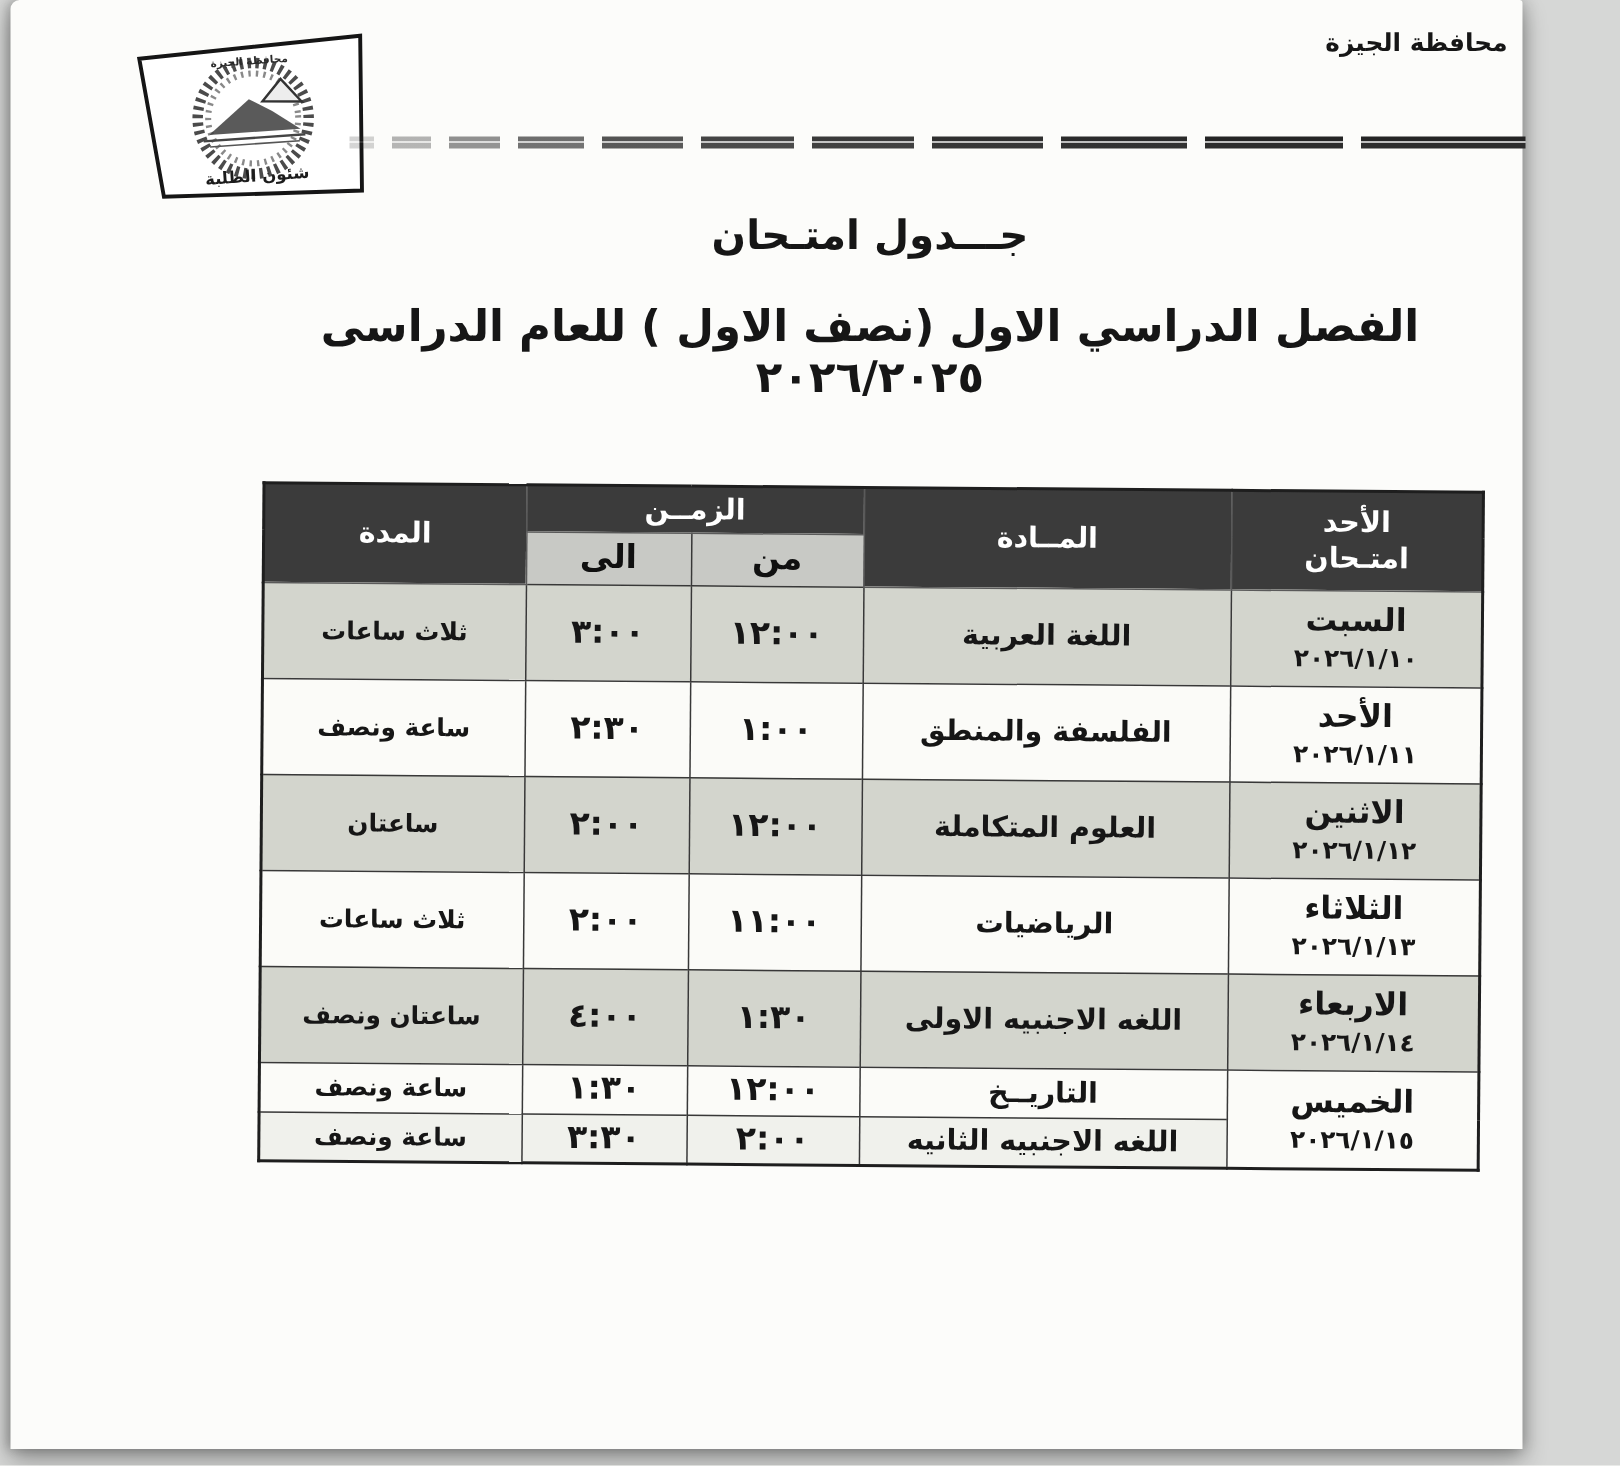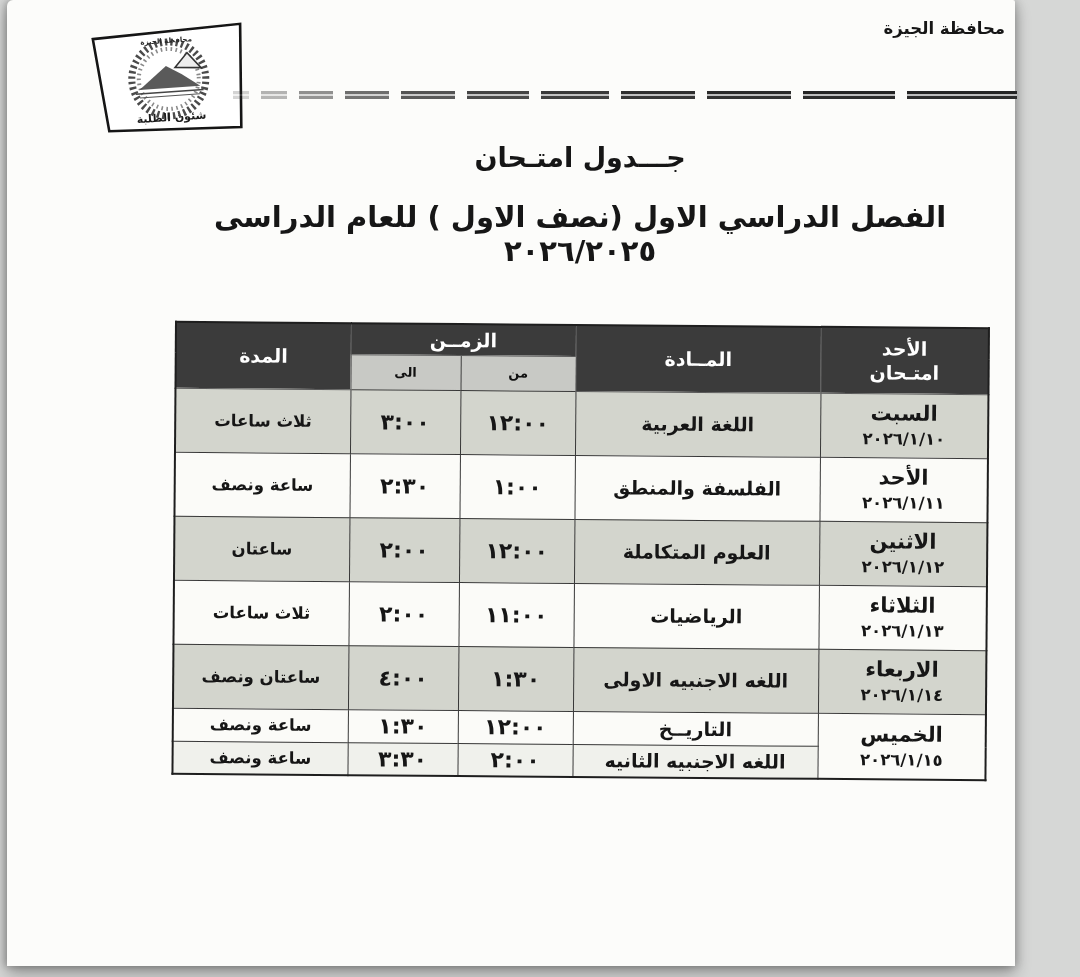--- a/index.html
+++ b/index.html
@@ -60,21 +60,21 @@
     text-align:center; vertical-align:middle;
     font-weight:bold; padding:2px 5px;
   }
   .sched th.dark {
     background:var(--header-bg,#3b3b3b);
     color:var(--header-text,#ffffff);
     font-size:19px; border-color:#5a5a5a; line-height:24px;
   }
   .sched th.sub {
     background:var(--subheader-bg,#c8c9c5);
-    color:#101010; font-size:13px; height:35px;
+    color:#101010; font-size:22px; height:35px;
   }
   .sched thead tr.tier1 { height:31px; }
   .sched tbody tr { background:var(--row-white,#fbfbf8); }
   .sched tbody tr.full  { height:64px; }
   .sched tbody tr.half  { height:33px; }
   .sched tbody tr.shaded { background:var(--row-shaded,#d3d5cd); }
   .sched tbody tr.alt2   { background:var(--row-alt2,#f0f1ec); }
   td.day .dname { font-size:21px; line-height:25px; }
   td.day .ddate { font-size:16.5px; line-height:21px; letter-spacing:1px; margin-top:2px; }
   td.subject  { font-size:19px; }

